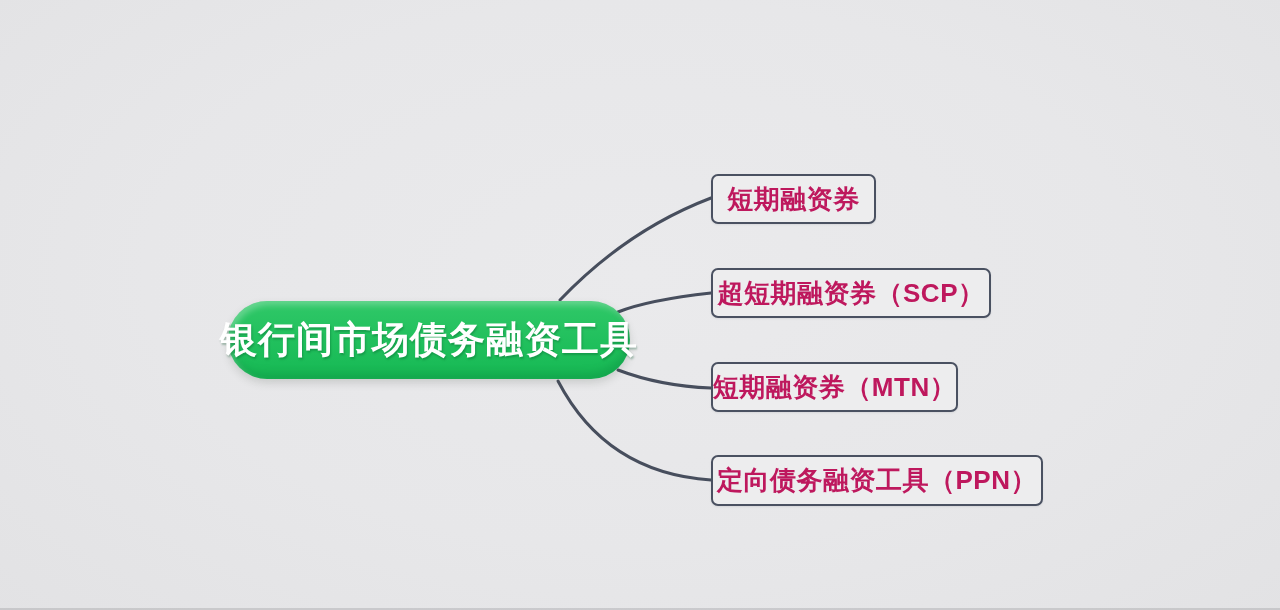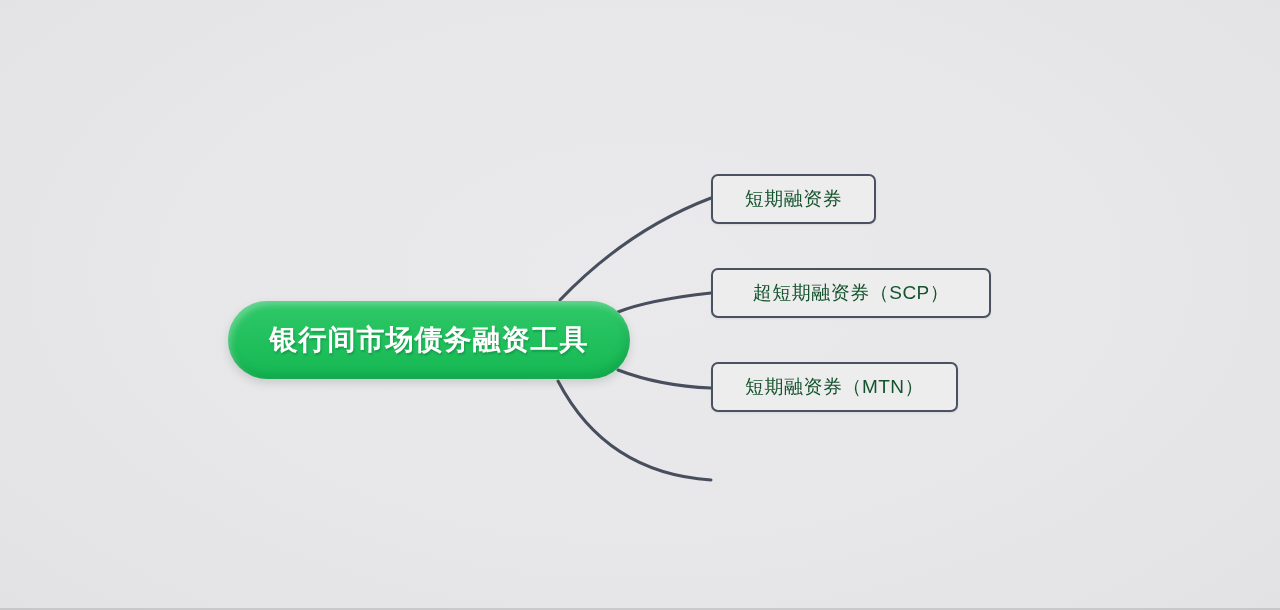--- a/index.html
+++ b/index.html
@@ -44,42 +44,42 @@
       inset 3px 4px 6px rgba(255,255,255,0.28),
       inset -3px -6px 8px rgba(0,95,45,0.20),
       0 4px 8px rgba(60,70,60,0.18);
     display: flex;
     align-items: center;
     justify-content: center;
     cursor: pointer;
   }
   .root-label {
     color: #ffffff;
-    font-size: 28px;
+    font-size: 37px;
     font-weight: bold;
     letter-spacing: 1px;
     text-shadow: 1px 2px 2px rgba(0,80,35,0.30);
     white-space: nowrap;
   }
   .child-node {
     position: absolute;
     box-sizing: border-box;
     border: 2px solid #4a5161;
     border-radius: 7px;
     background: #ededee;
     box-shadow: 0 1px 2px rgba(70,75,90,0.10);
     display: flex;
     align-items: center;
     justify-content: center;
     cursor: pointer;
   }
   .child-label {
-    color: #14532d;
-    font-size: 19px;
-    font-weight: normal;
+    color: #be185d;
+    font-size: 26px;
+    font-weight: bold;
     letter-spacing: 0.5px;
     white-space: nowrap;
   }
   .child-1 { left: 711px; top: 174px; width: 165px; height: 50px; }
   .child-2 { left: 711px; top: 268px; width: 280px; height: 50px; }
   .child-3 { left: 711px; top: 362px; width: 247px; height: 50px; }
   .child-4 { left: 711px; top: 455px; width: 332px; height: 51px; }
 </style>
 </head>
 <body>
@@ -102,14 +102,17 @@
   </div>
 
   <div class="child-node child-2">
     <span class="child-label">超短期融资券（SCP）</span>
   </div>
 
   <div class="child-node child-3">
     <span class="child-label">短期融资券（MTN）</span>
   </div>
 
+  <div class="child-node child-4">
+    <span class="child-label">定向债务融资工具（PPN）</span>
+  </div>
 
 </div>
 
 </body></html>

